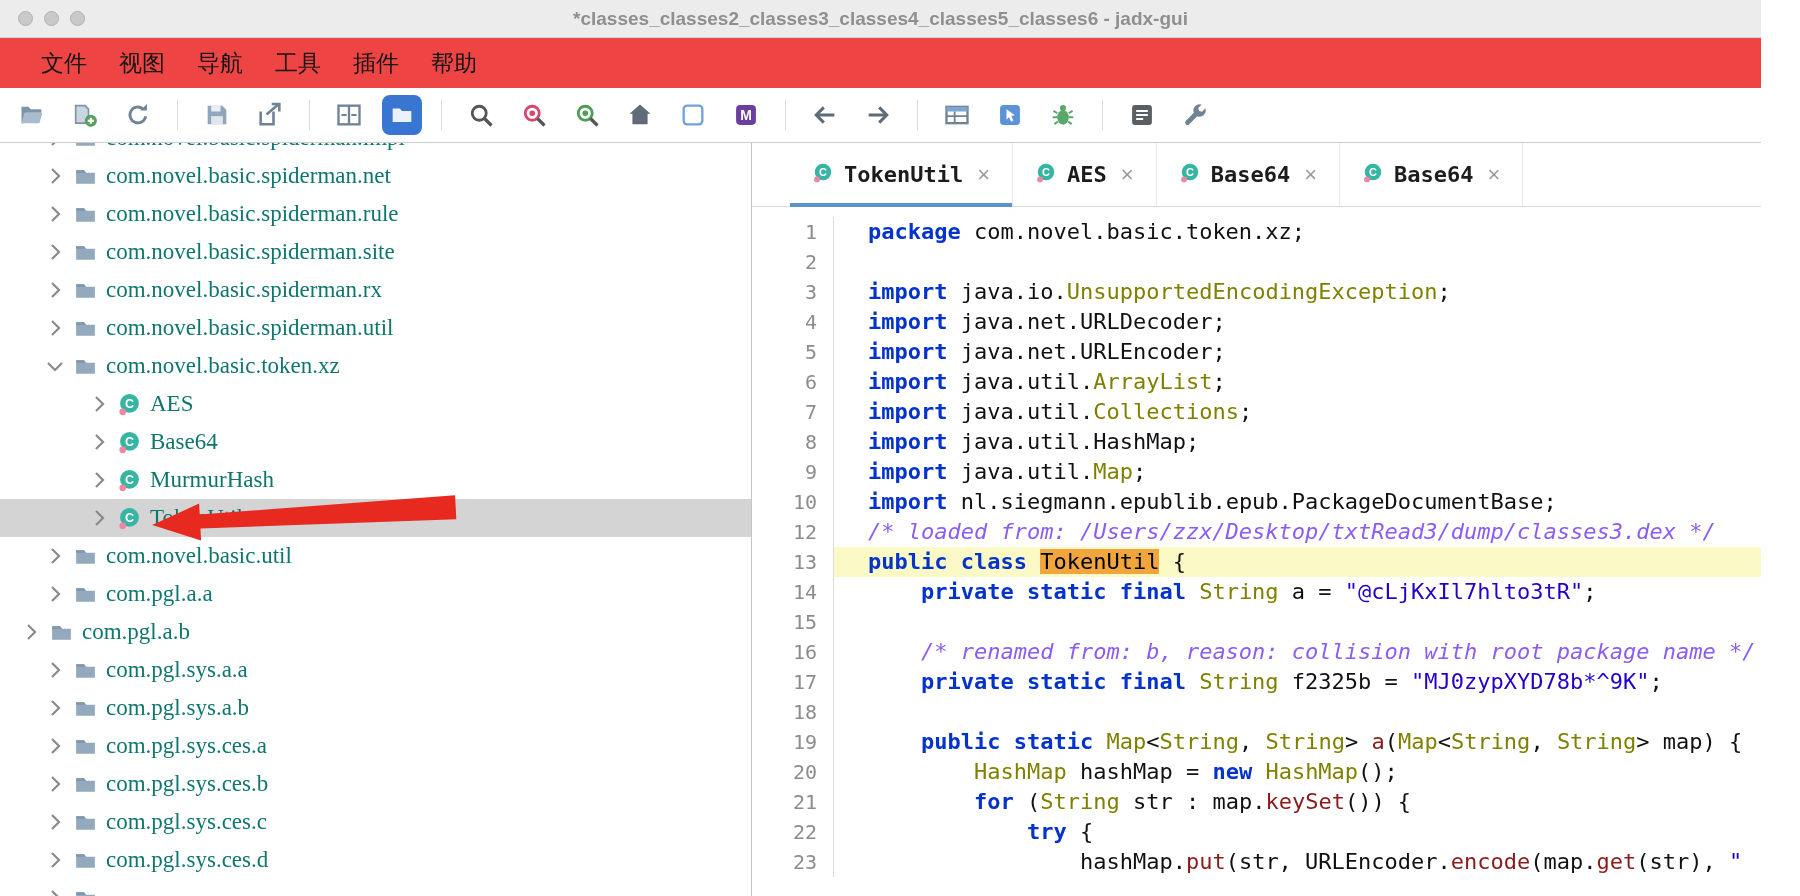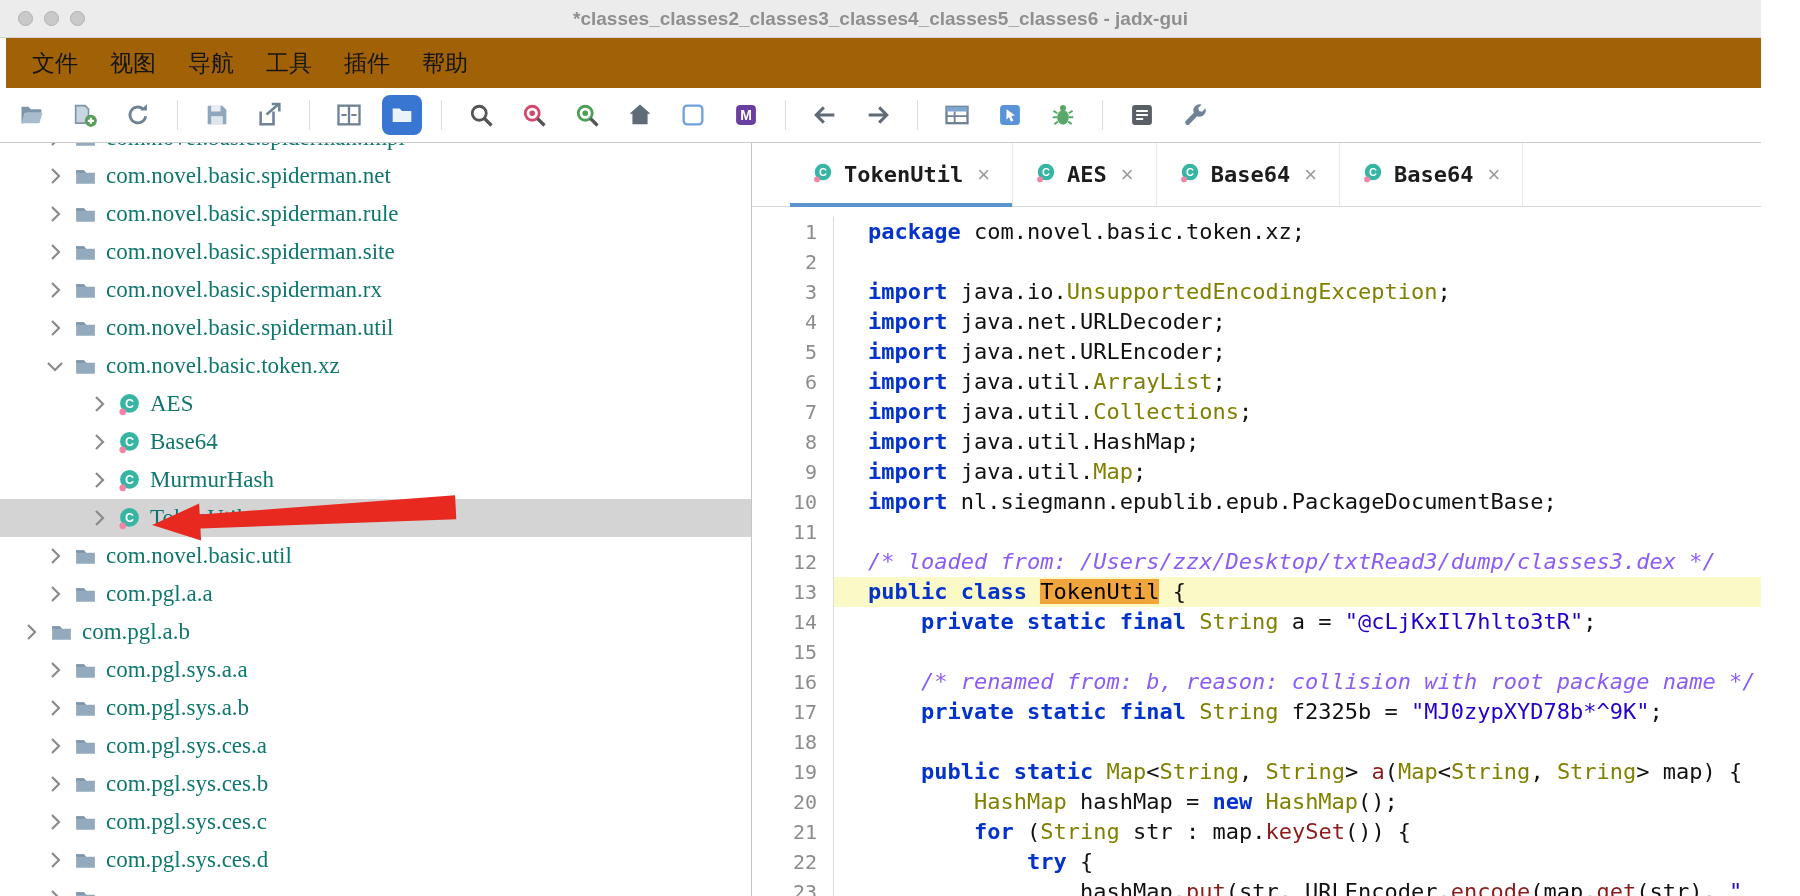--- a/index.html
+++ b/index.html
@@ -9,22 +9,22 @@
 
   
   .titlebar { height: 38px; background: #ececec; border-bottom: 1px solid #d2d2d2;
               display: flex; align-items: center; position: relative; flex: none; }
   .lights { display: flex; gap: 11px; margin-left: 18px; z-index: 2; }
   .light { width: 15px; height: 15px; border-radius: 50%; background: #c9c9c9; border: 1px solid #b1b1b1; }
   .wtitle { position: absolute; left: 0; right: 0; text-align: center; font-weight: bold;
             font-size: 19px; color: #8f8f8f; }
 
   
-  .menubar { height: 50px; background: #a16207; display: flex; align-items: center;
-             padding-left: 10px; flex: none; margin-left: 6px; }
+  .menubar { height: 50px; background: #ef4444; display: flex; align-items: center;
+             padding-left: 25px; flex: none; }
   .menu-item { font-size: 23px; color: #141414; padding: 0 16px; }
 
   
   .toolbar { height: 55px; background: #fff; border-bottom: 1px solid #cdcdcd;
              display: flex; align-items: center; padding-left: 12px; gap: 13px; flex: none; }
   .tb { width: 40px; height: 40px; display: flex; align-items: center; justify-content: center;
         border-radius: 8px; flex: none; }
   .tb.selected { background: #3976d1; }
   .tbsep { width: 1px; height: 30px; background: #dcdcdc; margin: 0 6px; flex: none; }
 
@@ -602,24 +602,20 @@
           </div>
           <div class="cl">
             <span class="ln">9</span>
             <span class="ct"><span class="tk-kw">import</span><span class="tk-pln"> java.util.</span><span class="tk-typ">Map</span><span class="tk-pln">;</span></span>
           </div>
           <div class="cl">
             <span class="ln">10</span>
             <span class="ct"><span class="tk-kw">import</span><span class="tk-pln"> nl.siegmann.epublib.epub.PackageDocumentBase;</span></span>
           </div>
           <div class="cl">
-            <span class="ln">11</span>
-            <span class="ct"> </span>
-          </div>
-          <div class="cl">
             <span class="ln">12</span>
             <span class="ct"><span class="tk-cmt">/* loaded from: /Users/zzx/Desktop/txtRead3/dump/classes3.dex */</span></span>
           </div>
           <div class="cl hl">
             <span class="ln">13</span>
             <span class="ct"><span class="tk-kw">public class</span><span class="tk-pln"> </span><span class="tk-sel">TokenUtil</span><span class="tk-pln"> {</span></span>
           </div>
           <div class="cl">
             <span class="ln">14</span>
             <span class="ct"><span class="tk-pln">    </span><span class="tk-kw">private static final</span><span class="tk-pln"> </span><span class="tk-typ">String</span><span class="tk-pln"> a = </span><span class="tk-str">"@cLjKxIl7hlto3tR"</span><span class="tk-pln">;</span></span>

